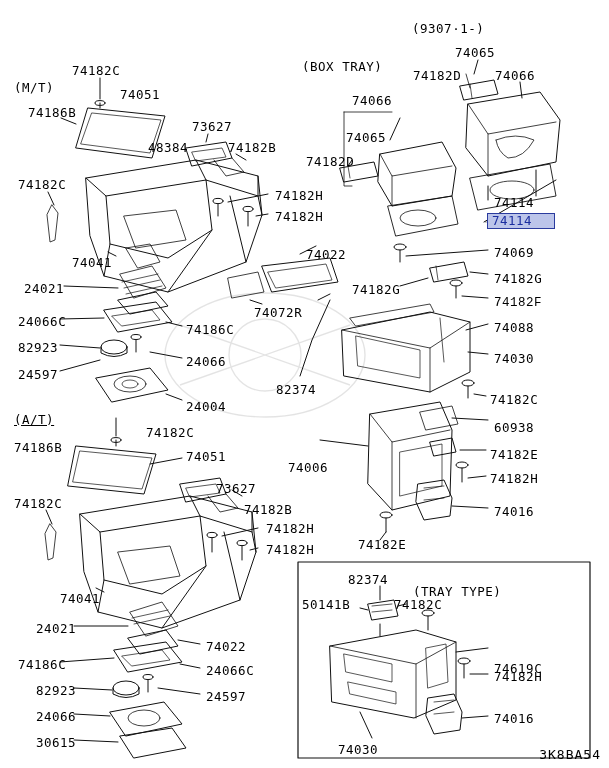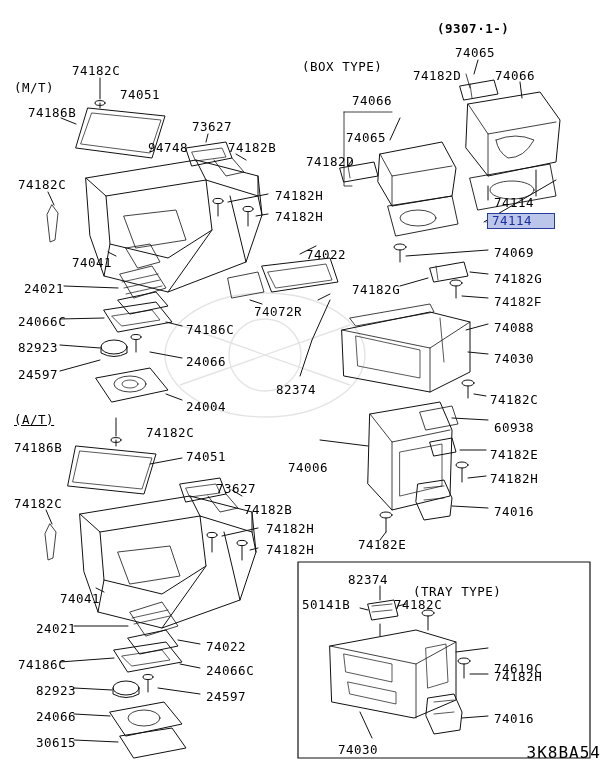--- a/index.html
+++ b/index.html
@@ -28,21 +28,21 @@
     color: #1b2ea0;
     background: #bcc5ea;
     border: 1px solid #2a3b9e;
     padding: 0 4px;
     box-sizing: border-box;
   }
   .code-corner {
     position: absolute;
     right: 8px;
     bottom: 6px;
-    font-size: 16px;
+    font-size: 13px;
     letter-spacing: 1px;
     font-family: "DejaVu Sans Mono", monospace;
   }
   svg.art {
     position: absolute;
     left: 0;
     top: 0;
     width: 609px;
     height: 768px;
     pointer-events: none;
@@ -321,43 +321,43 @@
   <svg class="wm" viewBox="0 0 230 160">
     <g fill="none" stroke="#333" stroke-width="1.4">
       <ellipse cx="115" cy="80" rx="100" ry="62"></ellipse>
       <path d="M30 50 L200 110 M30 110 L200 50"></path>
       <circle cx="115" cy="80" r="36"></circle>
     </g>
   </svg>
 
   <div class="lbl" style="left:14px; top:81px;">(M/T)</div>
   <div class="lbl" style="left:14px; top:413px;text-decoration:underline;">(A/T)</div>
-  <div class="lbl" style="left:302px; top:60px;">(BOX  TYPE)</div>
-  <div class="lbl" style="left:437px; top:22px;font-weight:bold;">(9307·1-)</div>
+  <div class="lbl" style="left:302px; top:60px;">(BOX  TRAY)</div>
+  <div class="lbl" style="left:412px; top:22px;">(9307·1-)</div>
   <div class="lbl" style="left:413px; top:585px;">(TRAY  TYPE)</div>
 
   <div class="lbl" style="left:72px; top:64px;">74182C</div>
   <div class="lbl" style="left:120px; top:88px;">74051</div>
   <div class="lbl" style="left:28px; top:106px;">74186B</div>
   <div class="lbl" style="left:192px; top:120px;">73627</div>
-  <div class="lbl" style="left:148px; top:141px;">94748</div>
+  <div class="lbl" style="left:148px; top:141px;">48384</div>
   <div class="lbl" style="left:228px; top:141px;">74182B</div>
   <div class="lbl" style="left:18px; top:178px;">74182C</div>
   <div class="lbl" style="left:275px; top:189px;">74182H</div>
   <div class="lbl" style="left:275px; top:210px;">74182H</div>
   <div class="lbl" style="left:72px; top:256px;">74041</div>
   <div class="lbl" style="left:306px; top:248px;">74022</div>
   <div class="lbl" style="left:24px; top:282px;">24021</div>
   <div class="lbl" style="left:18px; top:315px;">24066C</div>
   <div class="lbl" style="left:186px; top:323px;">74186C</div>
   <div class="lbl" style="left:18px; top:341px;">82923</div>
   <div class="lbl" style="left:186px; top:355px;">24066</div>
   <div class="lbl" style="left:18px; top:368px;">24597</div>
   <div class="lbl" style="left:186px; top:400px;">24004</div>
-  <div class="lbl" style="left:254px; top:306px;font-family:Liberation Mono, monospace;">74072R</div>
+  <div class="lbl" style="left:254px; top:306px;">74072R</div>
   <div class="lbl" style="left:276px; top:383px;">82374</div>
 
   <div class="lbl" style="left:352px; top:94px;">74066</div>
   <div class="lbl" style="left:346px; top:131px;">74065</div>
   <div class="lbl" style="left:306px; top:155px;">74182D</div>
   <div class="lbl" style="left:455px; top:46px;">74065</div>
   <div class="lbl" style="left:413px; top:69px;">74182D</div>
   <div class="lbl" style="left:495px; top:69px;">74066</div>
   <div class="lbl" style="left:494px; top:196px;">74114</div>
   <div class="lbl hl" style="left:487px; top:213px; width:68px;">74114</div>

